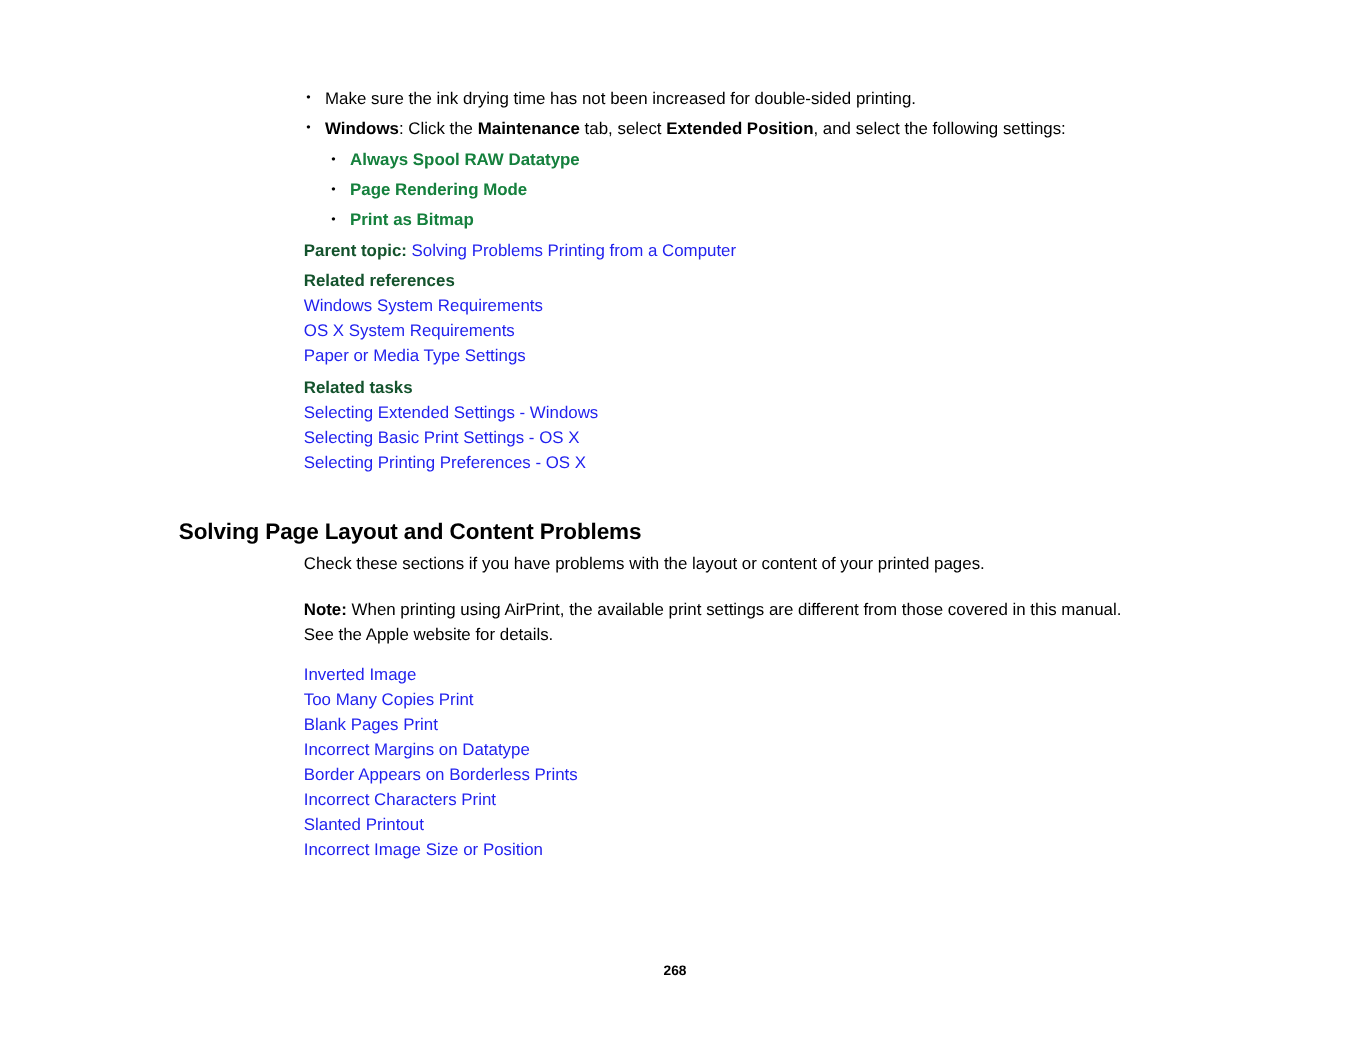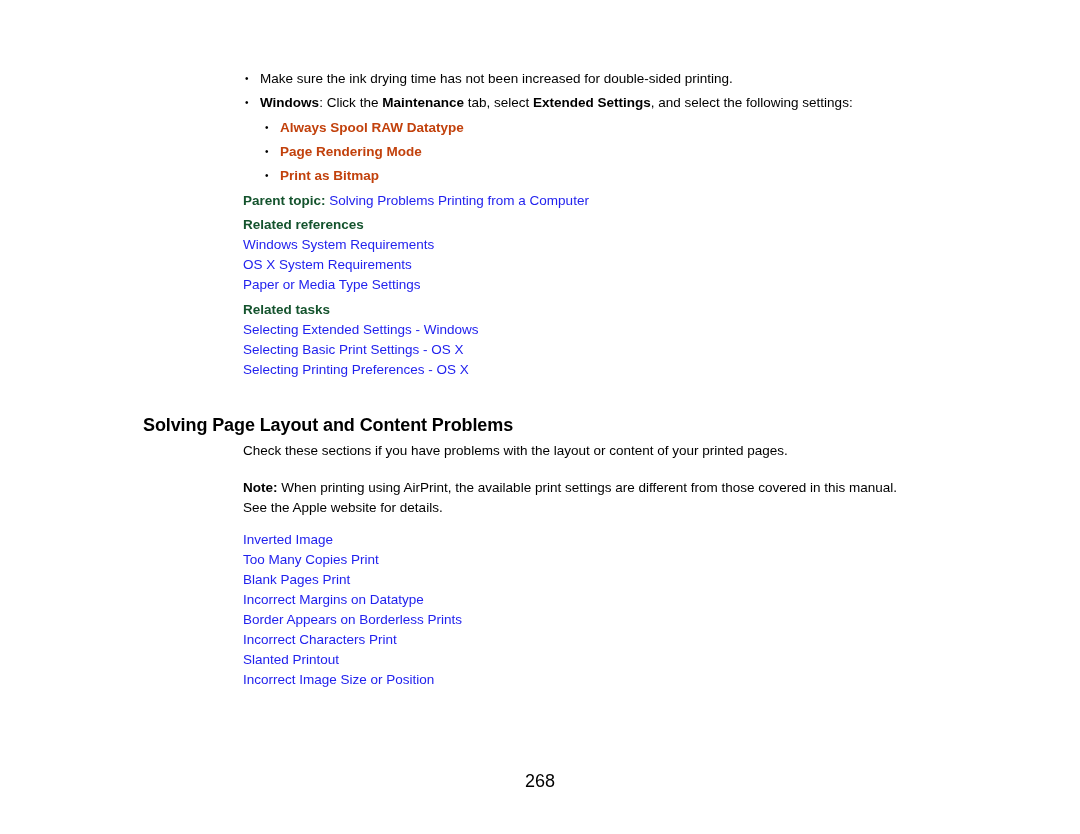--- a/index.html
+++ b/index.html
@@ -70,21 +70,21 @@
     margin: 0;
     padding: 0;
   }
   ul.sub-bullets > li {
     position: relative;
     padding-left: 17px;
     margin-left: 20px;
     font-size: 13.5px;
     line-height: 24px;
     font-weight: bold;
-    color: #c2410c;
+    color: #15803d;
   }
   ul.sub-bullets > li::before {
     content: "\2022";
     position: absolute;
     left: 2px;
     top: 0;
     font-size: 10px;
     line-height: 24px;
     font-weight: normal;
     color: #000;
@@ -120,33 +120,33 @@
     color: #14532d;
   }
   .link-row { display: block; }
 
   .page-number {
     position: absolute;
     left: 0;
     top: 771px;
     width: 1080px;
     text-align: center;
-    font-size: 18px;
-    font-weight: normal;
+    font-size: 11px;
+    font-weight: bold;
     color: #000;
   }
 </style>
 </head>
 <body>
 
 <div class="page">
 
   <ul class="bullets body-col" id="intro-bullets">
       <li><span>Make sure the ink drying time has not been increased for double-sided printing.</span></li>
-      <li><span class="b">Windows</span><span>: Click the </span><span class="b">Maintenance</span><span> tab, select </span><span class="b">Extended Settings</span><span>, and select the following settings:</span></li>
+      <li><span class="b">Windows</span><span>: Click the </span><span class="b">Maintenance</span><span> tab, select </span><span class="b">Extended Position</span><span>, and select the following settings:</span></li>
     </ul>
 
   <ul class="sub-bullets body-col" id="sub-bullets">
       <li>Always Spool RAW Datatype</li>
       <li>Page Rendering Mode</li>
       <li>Print as Bitmap</li>
     </ul>
 
   <div class="body-col txt" id="parent-topic-1">
     <span class="heading-label">Parent topic:</span>

